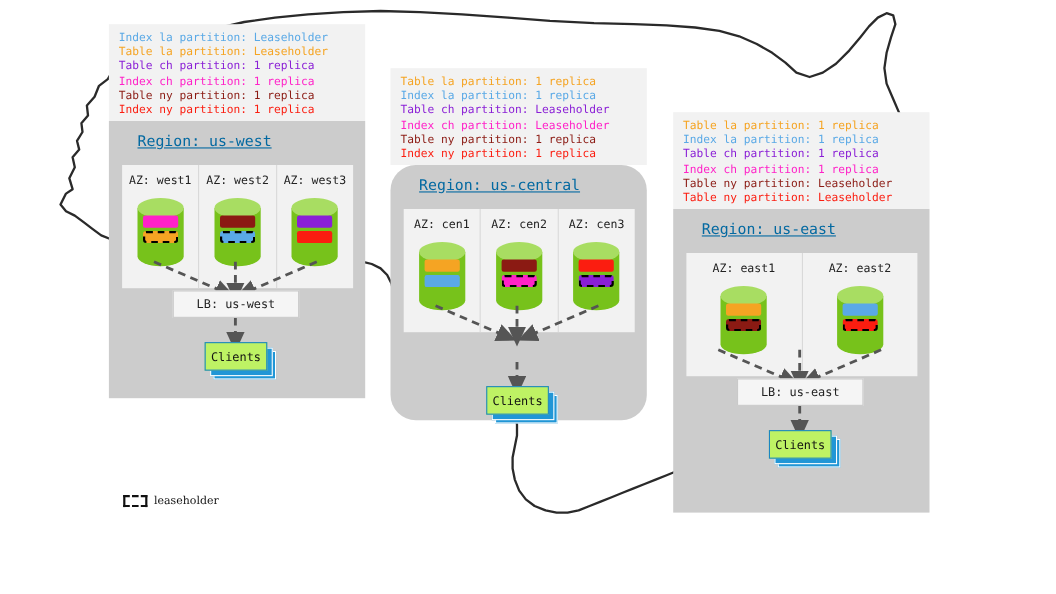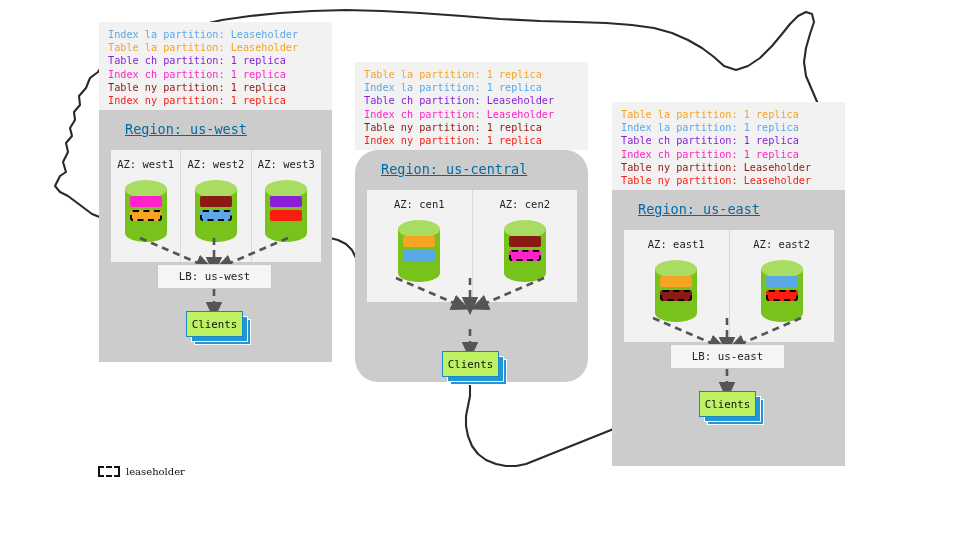--- a/index.html
+++ b/index.html
@@ -266,20 +266,33 @@
             <svg class="cyl-svg" width="46" height="64" xmlns="http://www.w3.org/2000/svg">
               <path d="M2,10 L2,54 A21,9 0 0 0 44,54 L44,10 Z" fill="#77c21b"></path>
               <ellipse cx="23" cy="10" rx="21" ry="9" fill="#a8dd62"></ellipse>
             </svg>
             <div class="cyl-bars">
               <div class="bar" style="background:#8b1a13;"></div>
               <div class="bar lease" style="background:#ff22c8;"></div>
             </div>
           </div>
         </div>
+        <div class="az-cell">
+          <div class="az-label">AZ: cen3</div>
+          <div class="cyl-wrap">
+            <svg class="cyl-svg" width="46" height="64" xmlns="http://www.w3.org/2000/svg">
+              <path d="M2,10 L2,54 A21,9 0 0 0 44,54 L44,10 Z" fill="#77c21b"></path>
+              <ellipse cx="23" cy="10" rx="21" ry="9" fill="#a8dd62"></ellipse>
+            </svg>
+            <div class="cyl-bars">
+              <div class="bar" style="background:#fb1d10;"></div>
+              <div class="bar lease" style="background:#8a1fd6;"></div>
+            </div>
+          </div>
+        </div>
       </div>
     </div>
   </div>
   <div class="clients-wrap" style="left:442px;top:351px;width:66px;height:35px;">
     <div class="clients-shadow" style="left:8px;top:8px;width:57px;height:26px;"></div>
     <div class="clients-shadow" style="left:5px;top:5px;width:57px;height:26px;"></div>
     <div class="clients-main" style="width:57px;height:26px;">Clients</div>
   </div>
 
   <div class="region-block" style="left:612px;top:102px;">
@@ -323,18 +336,18 @@
       </div>
     </div>
   </div>
   <div class="lb-box" style="left:670px;top:344px;width:115px;height:25px;">LB: us-east</div>
   <div class="clients-wrap" style="left:699px;top:391px;width:66px;height:35px;">
     <div class="clients-shadow" style="left:8px;top:8px;width:57px;height:26px;"></div>
     <div class="clients-shadow" style="left:5px;top:5px;width:57px;height:26px;"></div>
     <div class="clients-main" style="width:57px;height:26px;">Clients</div>
   </div>
 
-  <div class="legend" style="left:98px;top:450px;margin-top:16px;">
+  <div class="legend" style="left:112px;top:450px;">
     <div class="legend-swatch"></div>
     <div class="legend-text">leaseholder</div>
   </div>
 
 </div>
 
 </body></html>

